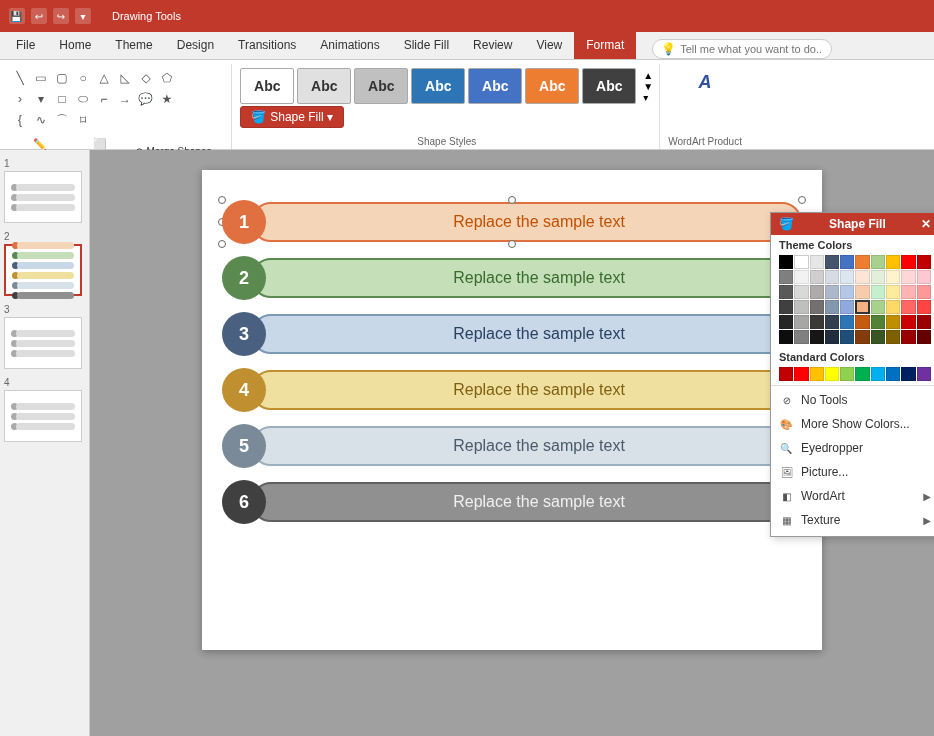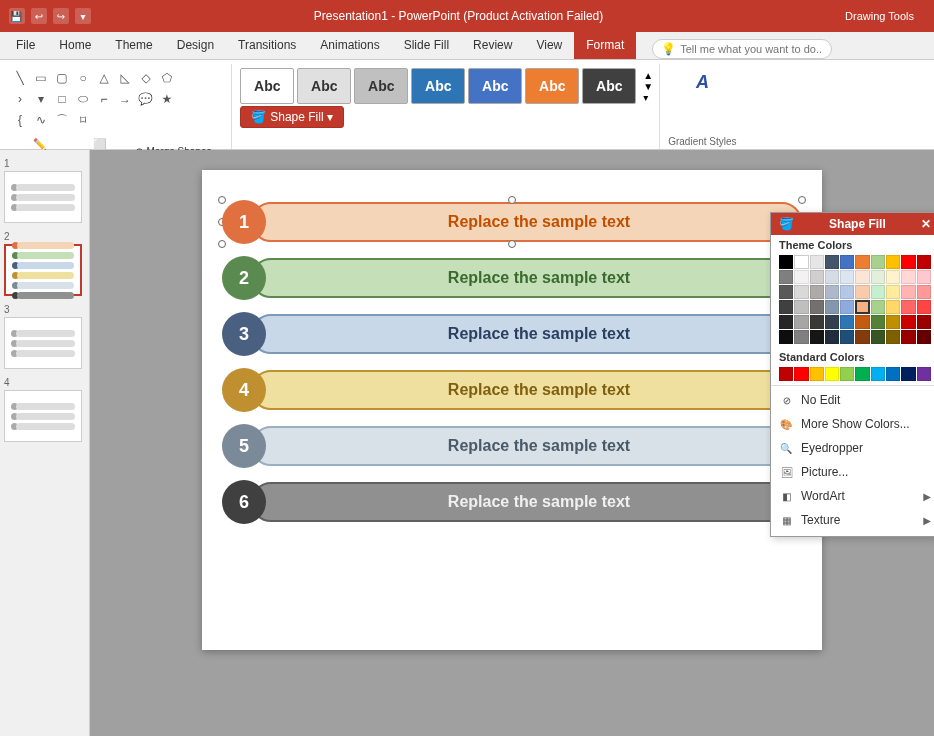--- a/index.html
+++ b/index.html
@@ -197,21 +197,21 @@
     .step-bar {
       flex: 1;
       height: 40px;
       border-radius: 20px;
       display: flex;
       align-items: center;
       justify-content: center;
       margin-left: -15px;
       padding-left: 25px;
       font-size: 16px;
-      font-weight: bold;
+      font-weight: normal;
     }
     .step-1 .step-circle { background: #e07040; }
     .step-1 .step-bar { background: #f5d5b8; color: #c05000; border: 2px solid #e07040; }
     .step-2 .step-circle { background: #5a8a50; }
     .step-2 .step-bar { background: #c5e0b8; color: #3a6a30; }
     .step-3 .step-circle { background: #4a6080; }
     .step-3 .step-bar { background: #c8d8e8; color: #2a4060; }
     .step-4 .step-circle { background: #c09030; }
     .step-4 .step-bar { background: #f0e0a0; color: #806010; }
     .step-5 .step-circle { background: #7a8a98; }
@@ -361,21 +361,20 @@
 </head>
 <body>
 
 <div class="title-bar">
   <div class="title-bar-controls">
     <div class="tb-icon">💾</div>
     <div class="tb-icon">↩</div>
     <div class="tb-icon">↪</div>
     <div class="tb-icon">▾</div>
   </div>
-  <div class="title-bar-title">Presentation1 - PowerPoint (Product Activation Failed)</div>
   <div class="drawing-tools-tab">Drawing Tools</div>
 </div>
 
 <div class="ribbon-tabs">
   <div class="ribbon-tab">File</div>
   <div class="ribbon-tab">Home</div>
   <div class="ribbon-tab">Theme</div>
   <div class="ribbon-tab">Design</div>
   <div class="ribbon-tab">Transitions</div>
   <div class="ribbon-tab">Animations</div>
@@ -450,25 +449,26 @@
         <span style="cursor:pointer; font-size:10px;">▼</span>
         <span style="cursor:pointer; font-size:10px;">▾</span>
       </div>
     </div>
     <div style="display:flex; gap:4px; align-items:center;">
       <div class="shape-fill-btn">
         <span>🪣</span>
         <span>Shape Fill ▾</span>
       </div>
     </div>
+    <div class="ribbon-group-label">Shape Styles</div>
   </div>
 
   <div class="ribbon-group" style="min-width:60px; align-items:center;">
     <div class="wordart-btn">A</div>
-    <div class="ribbon-group-label">Gradient Styles</div>
+    <div class="ribbon-group-label">WordArt Product</div>
   </div>
 </div>
 
 <div class="main-area">
 
   <div class="slide-panel">
     <div class="slide-wrapper">
       <div class="slide-number">1</div>
       <div class="slide-thumb">
         <div class="thumb-steps">
@@ -730,21 +730,21 @@
         <div class="theme-cell" style="background:#00b0f0;"></div>
         <div class="theme-cell" style="background:#0070c0;"></div>
         <div class="theme-cell" style="background:#002060;"></div>
         <div class="theme-cell" style="background:#7030a0;"></div>
       </div>
 
       <div class="divider"></div>
 
       <div class="dropdown-item">
         <div class="dropdown-item-icon">⊘</div>
-        <span>No Edit</span>
+        <span>No Tools</span>
       </div>
 
       <div class="dropdown-item">
         <div class="dropdown-item-icon">🎨</div>
         <span>More Show Colors...</span>
       </div>
 
       <div class="dropdown-item">
         <div class="dropdown-item-icon">🔍</div>
         <span>Eyedropper</span>

